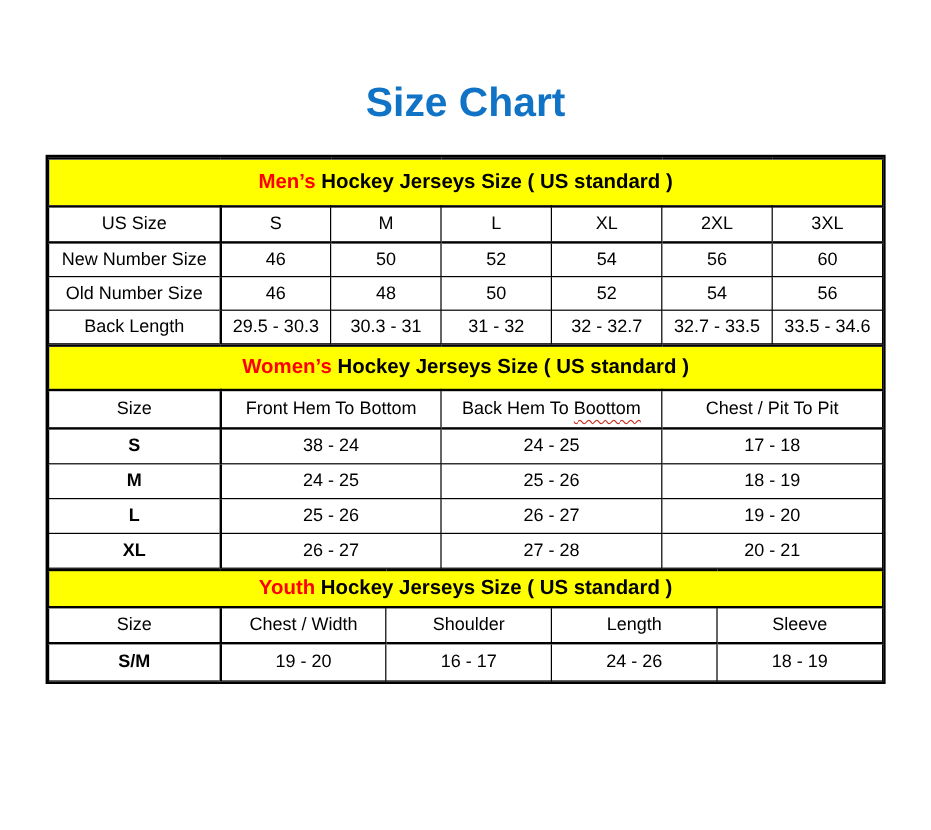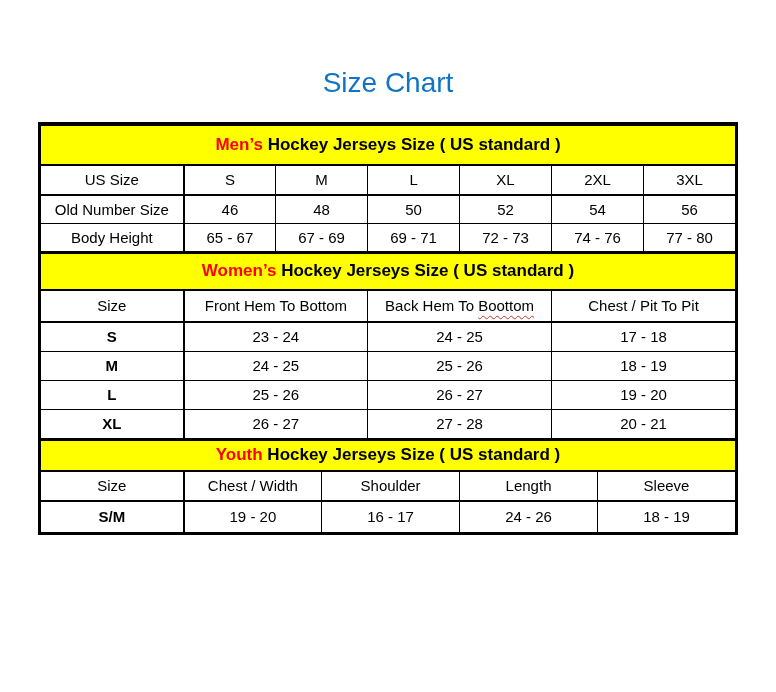--- a/index.html
+++ b/index.html
@@ -13,22 +13,22 @@
   html,body{margin:0;padding:0;}
   body{
     width:776px;height:692px;overflow:hidden;
     background:var(--bg);
     font-family:"Liberation Sans",sans-serif;
     color:var(--text-black);
   }
   h1[data-name="page-title"]{
     margin:66px 0 22px 0;
     text-align:center;
-    font-size:28px;
-    font-weight:normal;
+    font-size:34px;
+    font-weight:bold;
     line-height:1.2;
     color:var(--title-blue);
     letter-spacing:0px;
   }
   .chart-wrap{
     width:696px;
     margin-left:38px;
     border:2px solid var(--text-black);
   }
   table.size-table{
@@ -106,36 +106,45 @@
             <th data-name="column-header"><span data-name="column-header-label">S</span></th>
             <th data-name="column-header"><span data-name="column-header-label">M</span></th>
             <th data-name="column-header"><span data-name="column-header-label">L</span></th>
             <th data-name="column-header"><span data-name="column-header-label">XL</span></th>
             <th data-name="column-header"><span data-name="column-header-label">2XL</span></th>
             <th data-name="column-header"><span data-name="column-header-label">3XL</span></th>
           </tr>
         </thead>
         <tbody>
           <tr data-name="table-row">
+            <td data-name="row-label">New Number Size</td>
+            <td data-name="size-cell">46</td>
+            <td data-name="size-cell">50</td>
+            <td data-name="size-cell">52</td>
+            <td data-name="size-cell">54</td>
+            <td data-name="size-cell">56</td>
+            <td data-name="size-cell">60</td>
+          </tr>
+          <tr data-name="table-row">
             <td data-name="row-label">Old Number Size</td>
             <td data-name="size-cell">46</td>
             <td data-name="size-cell">48</td>
             <td data-name="size-cell">50</td>
             <td data-name="size-cell">52</td>
             <td data-name="size-cell">54</td>
             <td data-name="size-cell">56</td>
           </tr>
           <tr data-name="table-row">
-            <td data-name="row-label">Body Height</td>
-            <td data-name="size-cell">65 - 67</td>
-            <td data-name="size-cell">67 - 69</td>
-            <td data-name="size-cell">69 - 71</td>
-            <td data-name="size-cell">72 - 73</td>
-            <td data-name="size-cell">74 - 76</td>
-            <td data-name="size-cell">77 - 80</td>
+            <td data-name="row-label">Back Length</td>
+            <td data-name="size-cell">29.5 - 30.3</td>
+            <td data-name="size-cell">30.3 - 31</td>
+            <td data-name="size-cell">31 - 32</td>
+            <td data-name="size-cell">32 - 32.7</td>
+            <td data-name="size-cell">32.7 - 33.5</td>
+            <td data-name="size-cell">33.5 - 34.6</td>
           </tr>
         </tbody>
       </table>
       <table class="size-table t-1 label-bold" data-name="womens-size-table">
         <colgroup>
           <col style="width: 20.6%;">
           <col style="width: 26.467%;">
           <col style="width: 26.467%;">
           <col style="width: 26.467%;">
         </colgroup>
@@ -146,21 +155,21 @@
           <tr class="cols" data-name="womens-header-row">
             <th data-name="column-header"><span data-name="column-header-label">Size</span></th>
             <th data-name="column-header"><span data-name="column-header-label">Front Hem To Bottom</span></th>
             <th data-name="column-header"><span data-name="column-header-label">Back Hem To </span><span class="squiggle" data-name="misspelled-word">Boottom</span></th>
             <th data-name="column-header"><span data-name="column-header-label">Chest / Pit To Pit</span></th>
           </tr>
         </thead>
         <tbody>
           <tr data-name="table-row">
             <td data-name="row-label">S</td>
-            <td data-name="size-cell">23 - 24</td>
+            <td data-name="size-cell">38 - 24</td>
             <td data-name="size-cell">24 - 25</td>
             <td data-name="size-cell">17 - 18</td>
           </tr>
           <tr data-name="table-row">
             <td data-name="row-label">M</td>
             <td data-name="size-cell">24 - 25</td>
             <td data-name="size-cell">25 - 26</td>
             <td data-name="size-cell">18 - 19</td>
           </tr>
           <tr data-name="table-row">

